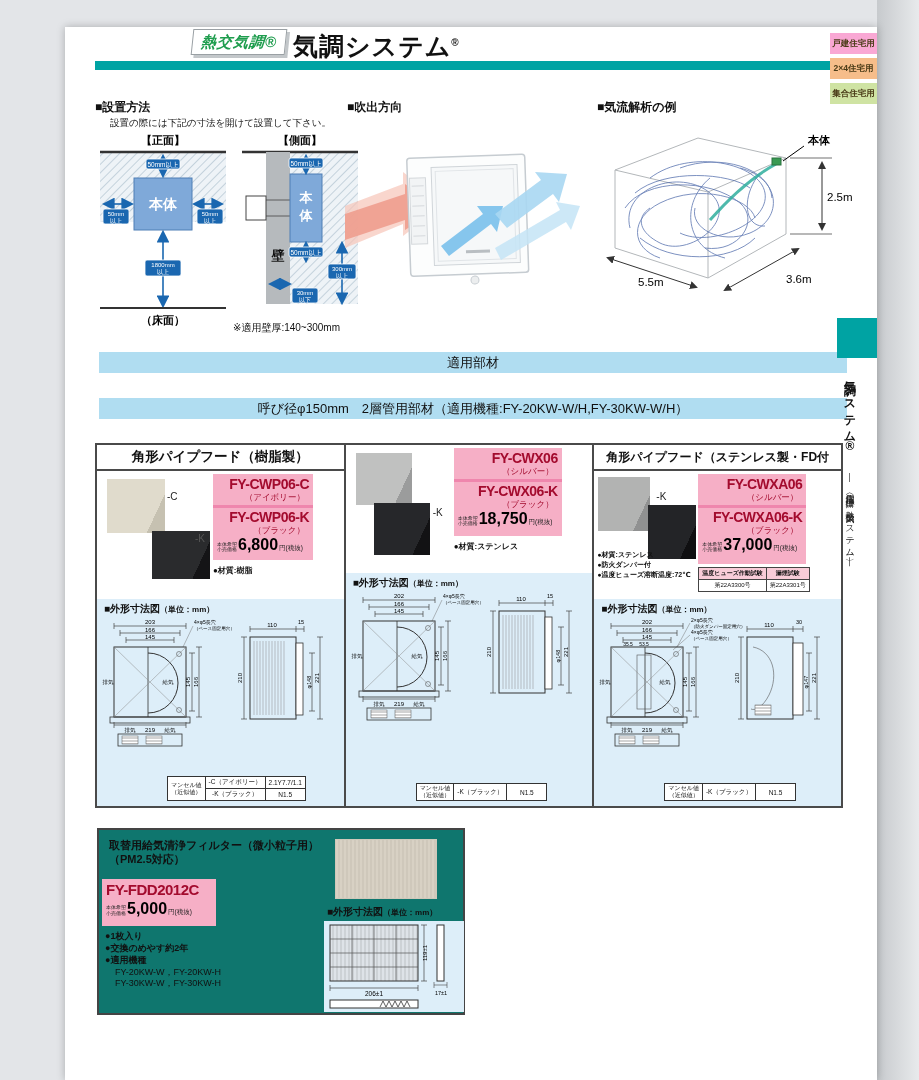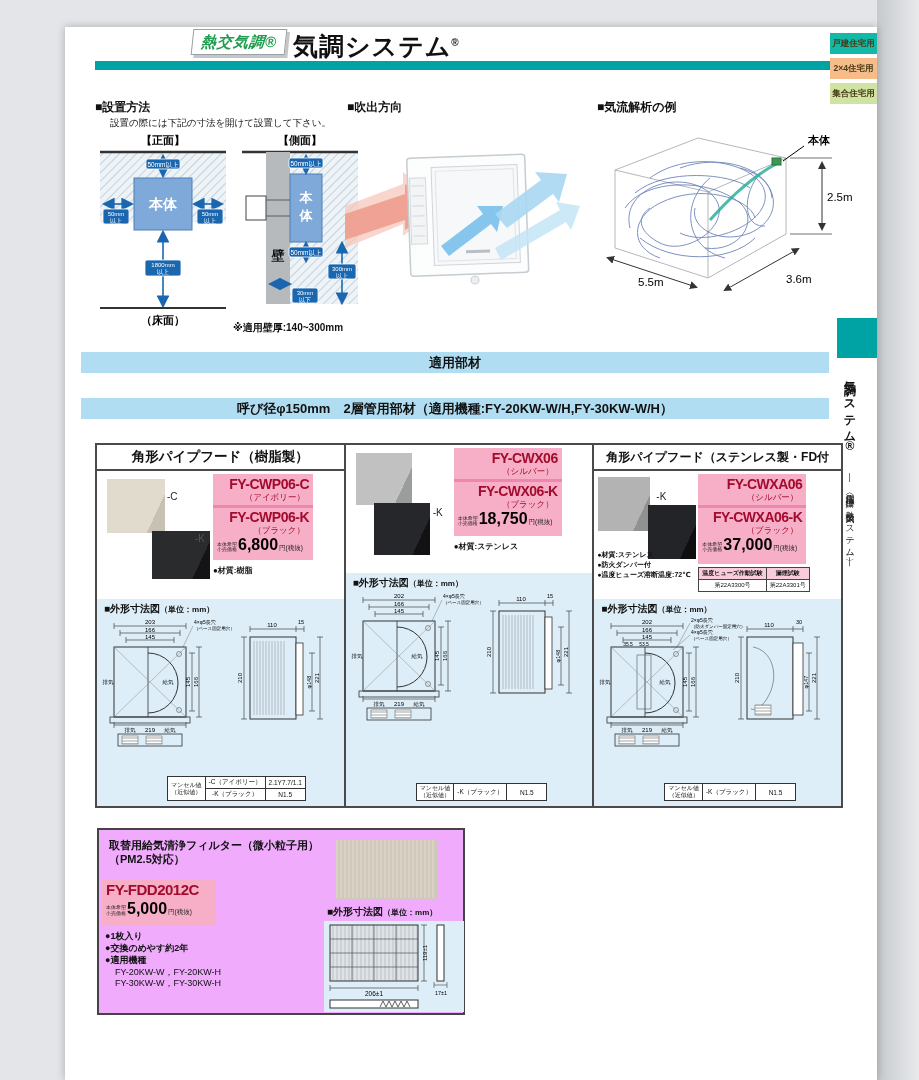--- a/index.html
+++ b/index.html
@@ -18,24 +18,24 @@
 .title{left:228px;top:3px;font-size:25px;font-weight:bold;letter-spacing:1px}
 .title sup{font-size:10px}
 .subtitle{left:420px;top:16px;font-size:16px;font-weight:bold}
 .tealbar{left:30px;top:34px;width:748px;height:9px;background:#00a3a3}
 
 .tab{left:765px;width:47px;height:21px;font-size:8.5px;font-weight:bold;color:#4a3b17;
   text-align:center;line-height:21px}
 
 .sech{font-size:12px;font-weight:bold}
 .note{left:45px;top:90px;font-size:9.5px}
-.wallnote{left:168px;top:294px;font-size:10px;font-weight:bold}
-
-.band{left:16px;width:748px;height:21px;background:#b0ddf1;text-align:center;
-  line-height:21px;font-size:13px;font-weight:bold}
+.wallnote{left:168px;top:294px;font-size:10px;font-weight:normal}
+
+.band{left:34px;width:748px;height:21px;background:#b0ddf1;text-align:center;
+  line-height:21px;font-size:13px;font-weight:normal}
 
 .ptable{left:30px;top:416px;width:748px;height:365px;border:2px solid #4a4a4a;display:flex}
 .pcol{flex:1;display:flex;flex-direction:column;min-width:0}
 .pcol+.pcol{border-left:2px solid #4a4a4a}
 .pcol-h{height:26px;border-bottom:2px solid #4a4a4a;text-align:center;line-height:24px;
   font-weight:bold;font-size:13.5px}
 .pcol-h.small{font-size:12px}
 .pbody{position:relative;height:128px;background:#fff}
 .dpanel{position:relative;flex:1;background:#ddeef9}
 .dhead{position:absolute;left:7px;top:3px;font-size:10px;font-weight:bold}
@@ -53,21 +53,21 @@
 .pnote{position:absolute;font-size:8px;font-weight:bold;color:#111}
 .b3{position:absolute;font-size:7px;font-weight:bold;line-height:10px;color:#111}
 .fdt{position:absolute;border-collapse:collapse;font-size:6px;text-align:center}
 .fdt td{border:1px solid #444;padding:1px 3px;background:#fff}
 .fdt tr.h td{background:#f8ccd8;font-weight:bold}
 .mun{position:absolute;left:70px;bottom:5px;border-collapse:collapse;font-size:6.5px;
   text-align:center;background:#fff}
 .mun td{border:1px solid #333;padding:1px 3px}
 .mlab{font-size:6px;line-height:1.15}
 
-.fbox{left:32px;top:801px;width:368px;height:187px;border:2px solid #444;background:#f0abfc}
+.fbox{left:32px;top:801px;width:368px;height:187px;border:2px solid #444;background:#0f766e}
 .ftitle{position:absolute;left:10px;font-size:11px;font-weight:bold}
 .fbul{position:absolute;left:6px;font-size:9px;font-weight:bold}
 .fmodels{position:absolute;left:16px;font-size:9px}
 .passbox{position:absolute;left:5px;top:155px;width:194px;height:29px;border:1.5px solid #444;
   text-align:center;font-size:8.5px;font-weight:bold;line-height:13px;padding-top:1px}
 .photo{position:absolute;left:236px;top:9px;width:102px;height:60px;border:1px solid #cfc8ba;
   background:repeating-linear-gradient(90deg,#d8d1c4 0,#d8d1c4 2px,#cfc8bb 2px,#cfc8bb 4px)}
 .fdimh{position:absolute;left:228px;top:75px;font-size:10px;font-weight:bold}
 .fdimh span{font-size:8px}
 .fpanel{position:absolute;left:225px;top:91px;width:140px;height:91px;background:#ddeef9}
@@ -83,21 +83,21 @@
 <body>
 
 <div class="screen">
   <div class="rband"></div>
   <div class="page">
 
     <div class="abs logo">熱交気調®</div>
     <div class="abs title"><span>気調システム</span><sup>®</sup></div>
     <div class="abs tealbar"></div>
 
-    <div class="abs tab" style="top:6px;background:#14b8a6">戸建住宅用</div>
+    <div class="abs tab" style="top:6px;background:#f9a8d4">戸建住宅用</div>
     <div class="abs tab" style="top:31px;background:#f6bd8a">2×4住宅用</div>
     <div class="abs tab" style="top:56px;background:#cfe3a3">集合住宅用</div>
 
     <div class="abs sech" style="left:30px;top:72px">■設置方法</div>
     <div class="abs sech" style="left:282px;top:72px">■吹出方向</div>
     <div class="abs sech" style="left:532px;top:72px">■気流解析の例</div>
     <div class="abs note">設置の際には下記の寸法を開けて設置して下さい。</div>
 
     <svg class="abs" style="left:33px;top:105px" width="130" height="200" viewBox="0 0 130 200">
       <defs>

